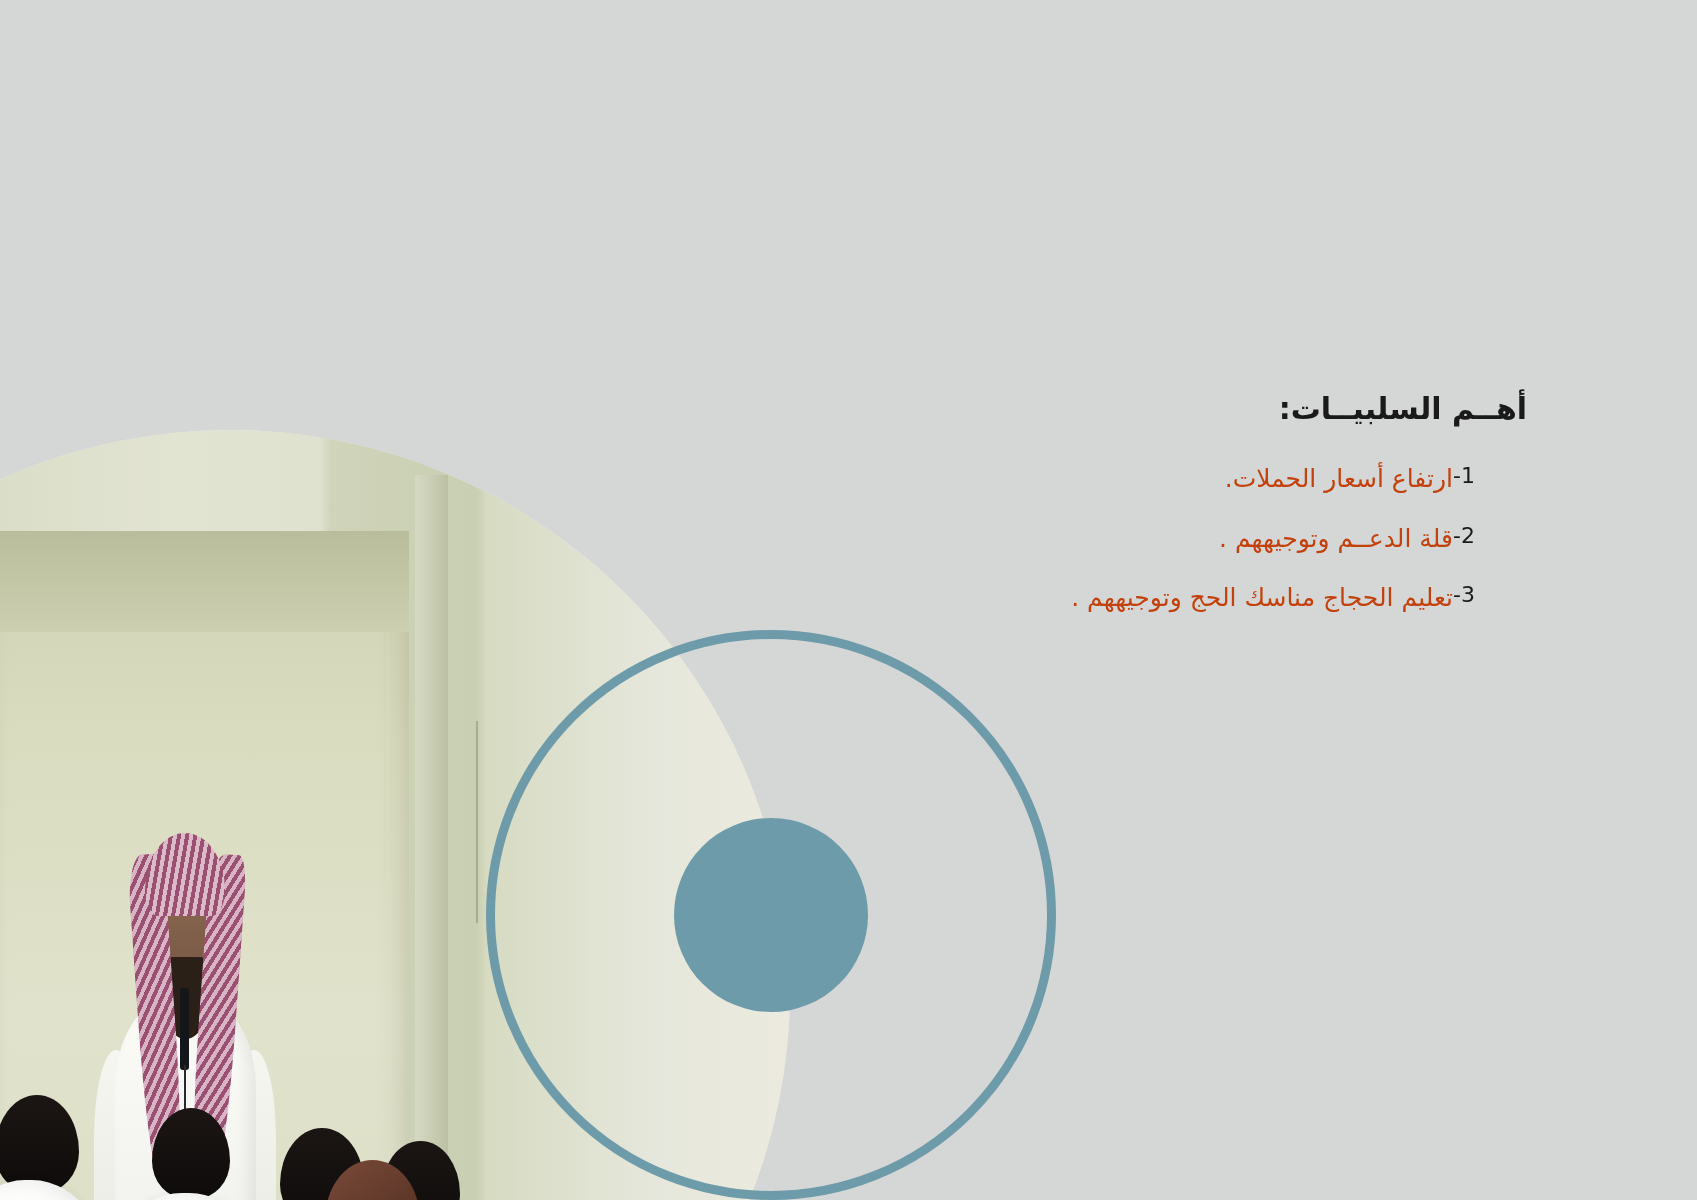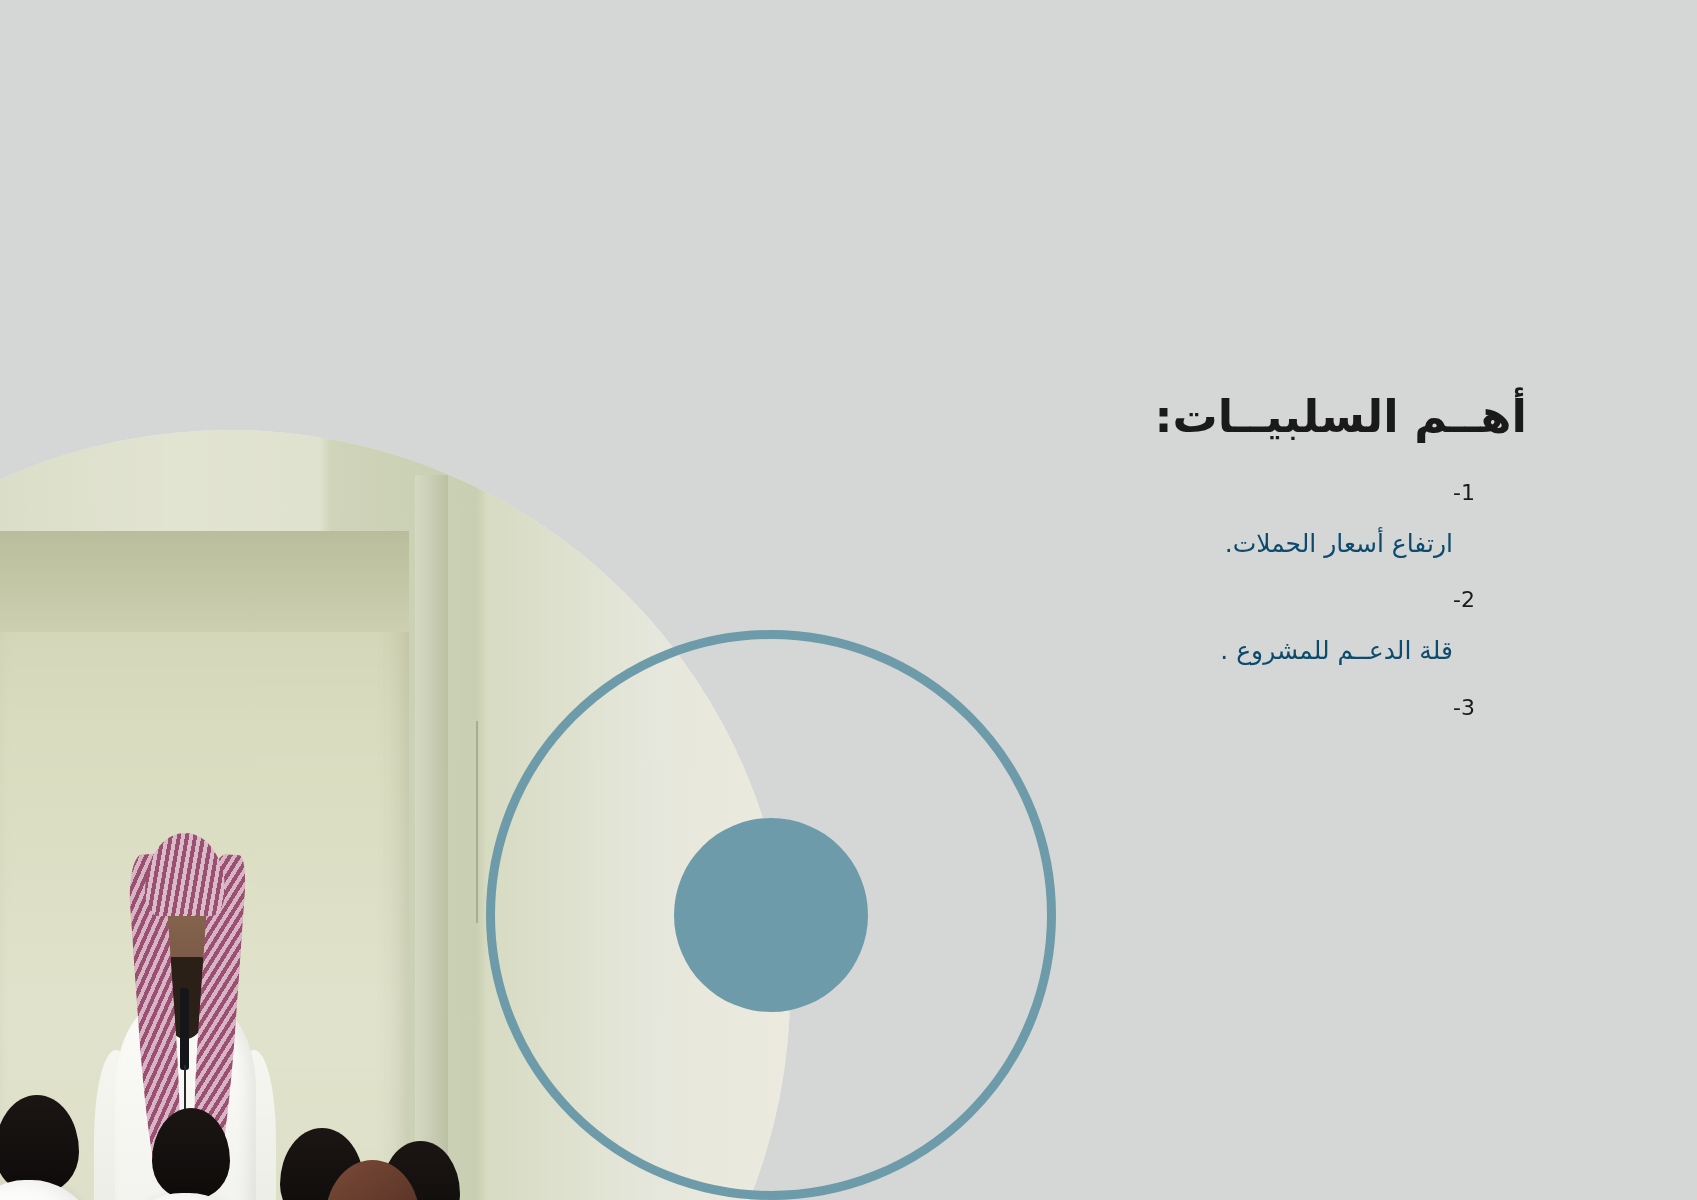--- a/index.html
+++ b/index.html
@@ -160,21 +160,21 @@
   
   .content {
     position: absolute;
     right: 170px;
     top: 392px;
     width: 830px;
     text-align: right;
     direction: rtl;
   }
   .heading {
-    font-size: 45px;
+    font-size: 30px;
     font-weight: 700;
     color: #1a1a1a;
     letter-spacing: 0px;
     margin: 0 0 34px 0;
     line-height: 1.1;
   }
   .bullets { margin: 0; padding: 0; list-style: none; }
   .bullet {
     display: flex;
     flex-direction: row;
@@ -188,24 +188,23 @@
     color: #1a1a1a;
     line-height: 1.55;
     direction: ltr;
     text-align: left;
     padding-right: 6px;
     box-sizing: border-box;
   }
   .btext {
     flex: 1 1 auto;
     font-size: 25px;
-    color: #0c4a6e;
+    color: #c2410c;
     line-height: 1.62;
     text-align: right;
-    margin-top: 48px;
   }
   .btext .l2 { display: block; padding-left: 22px; }
 </style>
 </head>
 <body>
 
 <div id="slide">
 
   <div class="photo-clip">
     <div class="photo">
@@ -253,25 +252,26 @@
 
     <ul class="bullets">
 
       <li class="bullet">
         <span class="marker">-1</span>
         <span class="btext">ارتفاع أسعار الحملات.</span>
       </li>
 
       <li class="bullet">
         <span class="marker">-2</span>
-        <span class="btext">قلة الدعــم للمشروع .</span>
+        <span class="btext">قلة الدعــم وتوجيههم .</span>
       </li>
 
       <li class="bullet">
         <span class="marker">-3</span>
         <span class="btext">
+          <span class="l2">تعليم الحجاج مناسك الحج وتوجيههم .</span>
         </span>
       </li>
 
     </ul>
   </div>
 
 </div>
 
 </body></html>

